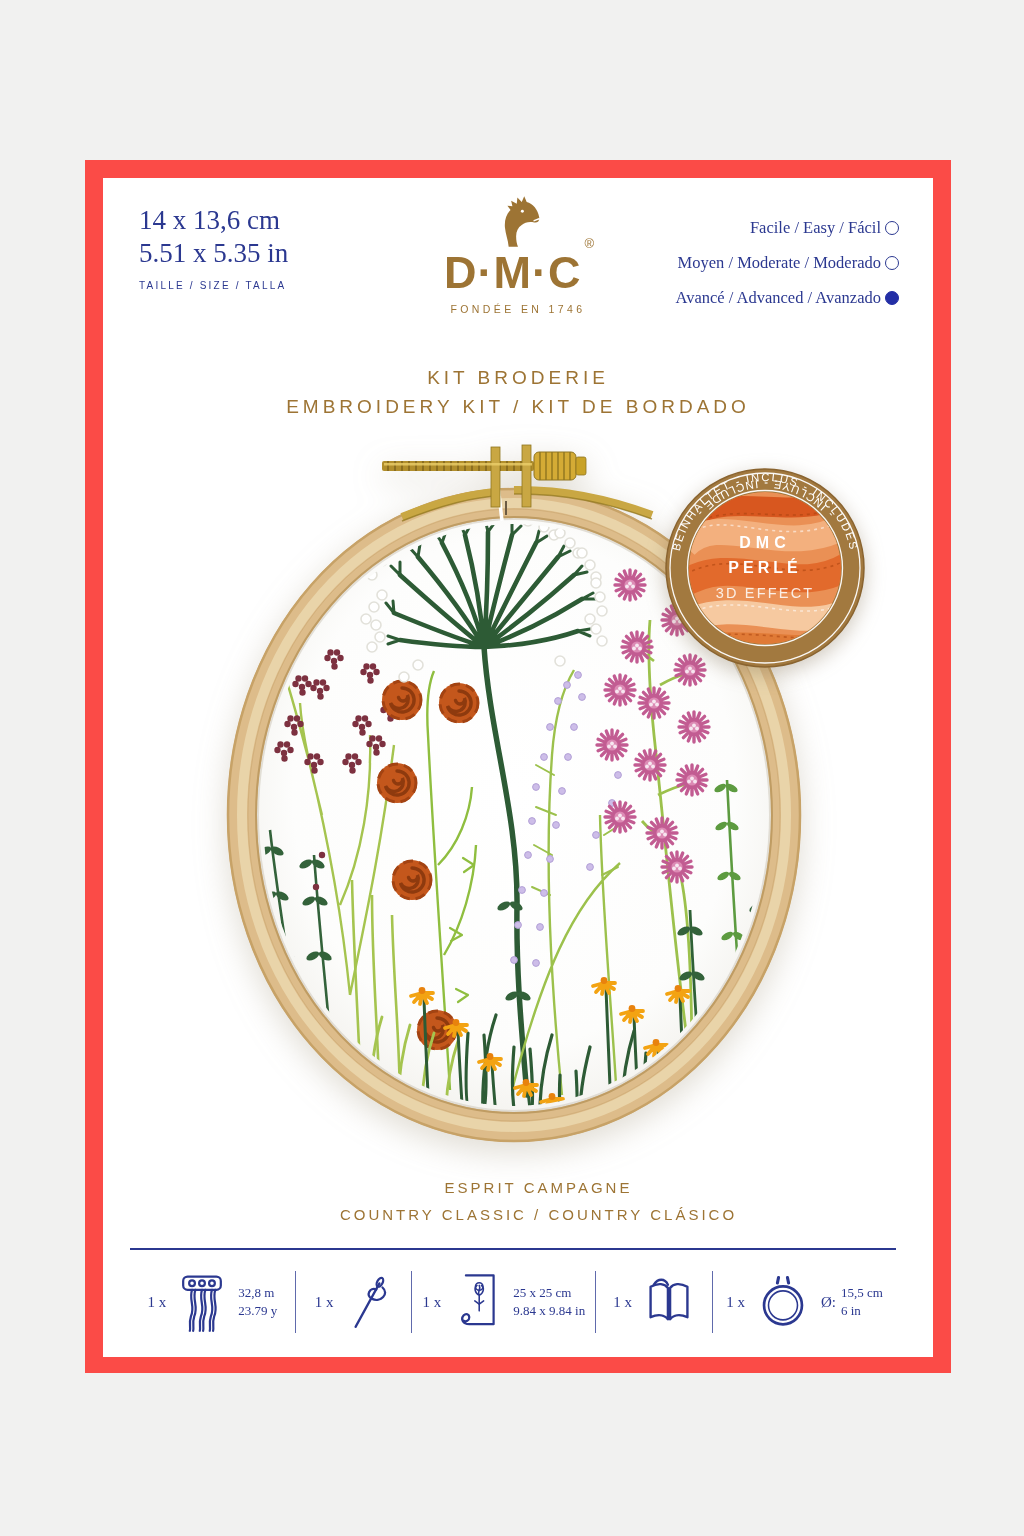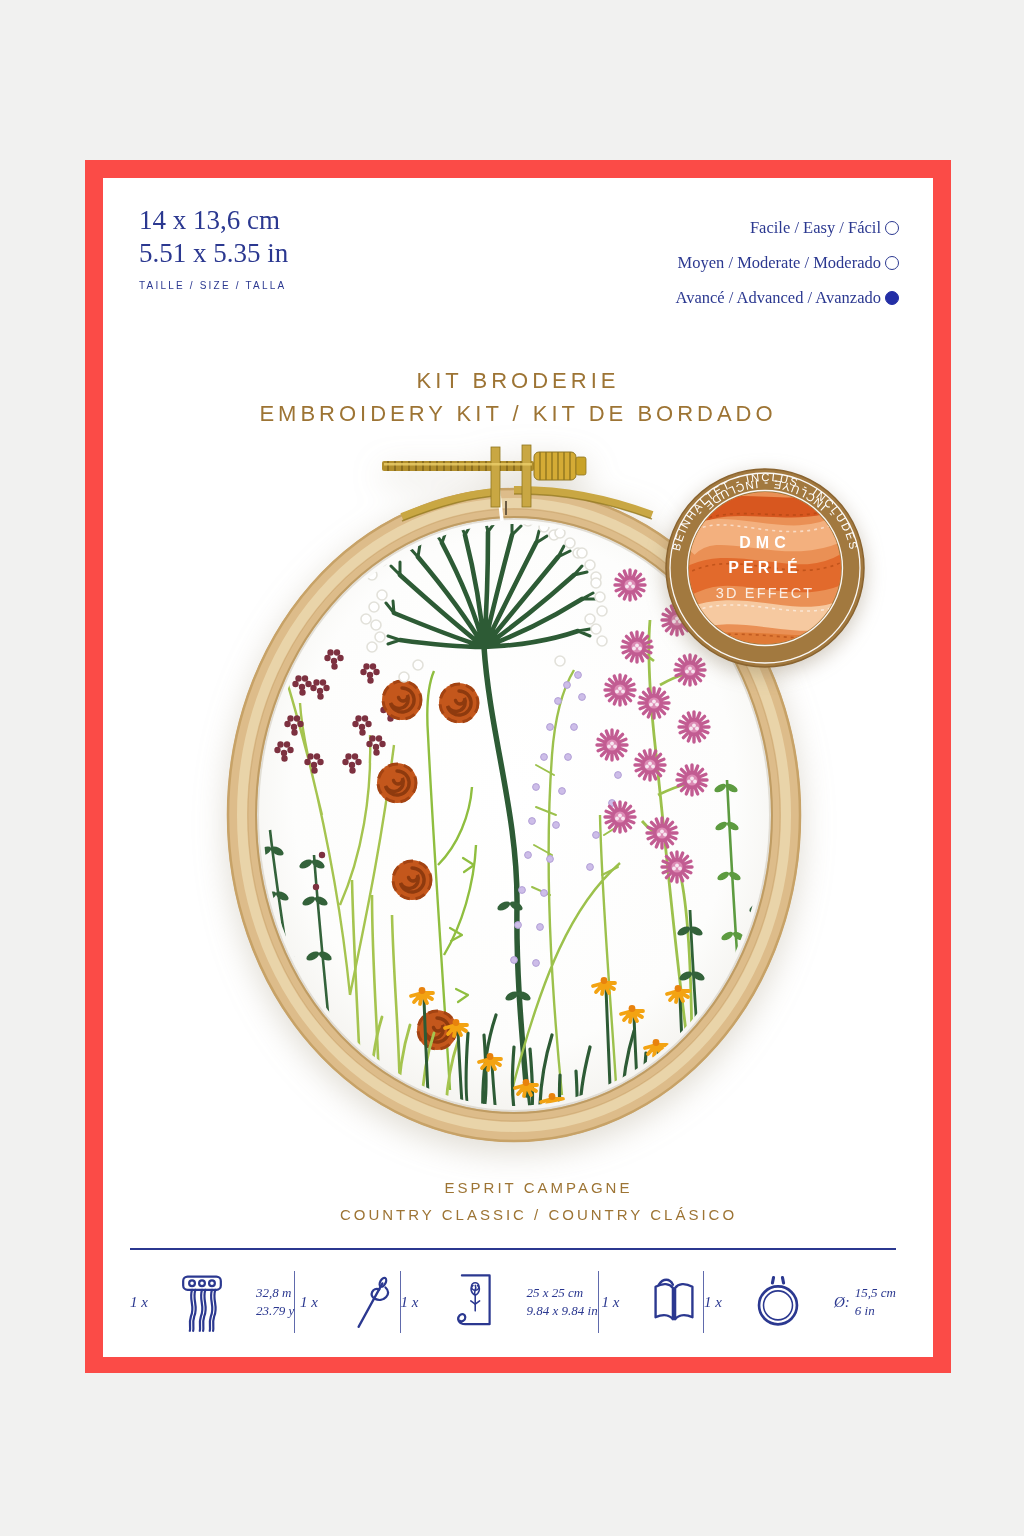--- a/index.html
+++ b/index.html
@@ -20,53 +20,63 @@
   .logo-name{font-family:"Liberation Sans",sans-serif;font-weight:bold;font-size:45px;letter-spacing:1px;line-height:1;margin-top:2px;}
   .logo-name sup{font-size:13px;position:relative;top:-24px;left:3px;font-weight:normal;}
   .logo-tag{font-family:"Liberation Sans",sans-serif;font-size:10.5px;letter-spacing:3.4px;margin-top:8px;}
 
   .difficulty{position:absolute;right:34px;top:40px;color:#2b3890;font-size:16.5px;}
   .lvl{display:flex;justify-content:flex-end;align-items:center;gap:4px;margin-bottom:15px;white-space:nowrap;}
   .dot{width:14px;height:14px;border:1.6px solid #2b3890;border-radius:50%;box-sizing:border-box;flex:0 0 auto;}
   .dot.filled{background:#232ea5;border-color:#232ea5;}
 
   .kit-title{position:absolute;left:0;right:0;top:186px;text-align:center;color:#9d7434;
-    font-family:"Liberation Sans",sans-serif;font-size:22px;letter-spacing:4px;line-height:1.5;}
+    font-family:"Liberation Sans",sans-serif;font-size:19px;letter-spacing:4px;line-height:1.5;}
 
   .hoop-wrap{position:absolute;left:119px;top:257px;width:580px;height:710px;
     filter:drop-shadow(0 10px 16px rgba(140,125,95,.28));}
   .badge{position:absolute;left:562px;top:290px;width:200px;height:200px;
     filter:drop-shadow(0 6px 10px rgba(120,100,70,.35));}
 
   .product-title{position:absolute;left:0;right:0;top:996px;text-align:center;color:#9d7434;
     font-family:"Liberation Sans",sans-serif;font-size:15px;letter-spacing:3px;line-height:1.8;padding-left:41px;}
 
   .rule{position:absolute;left:27px;top:1070px;width:766px;height:2px;background:#2b3890;}
 
   .contents{position:absolute;left:27px;top:1080px;width:766px;height:88px;display:flex;align-items:center;color:#2b3890;}
-  .citem{display:flex;align-items:center;justify-content:center;gap:29px;font-style:italic;}
+  .citem{display:flex;align-items:center;justify-content:center;gap:11px;}
   .c1{flex:1.35;}.c2{flex:.95;}.c3{flex:1.5;}.c4{flex:.95;}.c5{flex:1.5;}
   .qty{font-size:15px;white-space:nowrap;}
   .clines{font-size:13px;line-height:1.35;white-space:nowrap;}
   .dia-wrap{display:flex;align-items:center;gap:5px;font-size:15px;}
   .vdiv{width:1px;height:62px;background:#2b3890;opacity:.75;flex:0 0 auto;}
   .cicon{flex:0 0 auto;}
 </style>
 </head>
 <body>
 
 <div class="frame">
   <div class="inner">
 
     <div class="size-block">
       <div class="dim">14 x 13,6 cm</div>
       <div class="dim">5.51 x 5.35 in</div>
       <div class="cap">TAILLE / SIZE / TALLA</div>
     </div>
 
+    <div class="logo">
+      <svg width="64" height="56" viewBox="0 0 100 90">
+        <path d="M35,88 C34,76 30,68 29,57 C28,46 31,36 38,29 L33,22 41,23 39,14 48,19 49,9 56,16 60,7 64,16
+                 C74,19 82,28 84,40 C85,46 82,50 76,49 C68,47 61,49 56,53 C50,57 47,63 47,71 C47,78 48,83 50,88 Z" fill="#9d7434"></path>
+        <circle cx="57" cy="31" r="2.4" fill="#ffffff"></circle>
+        <path d="M84,43 l-8,3" stroke="#ffffff" stroke-width="2.4" stroke-linecap="round"></path>
+      </svg>
+      <div class="logo-name"><span>D·M·C</span><sup>®</sup></div>
+      <div class="logo-tag">FONDÉE EN 1746</div>
+    </div>
 
     <div class="difficulty">
       <div class="lvl">
         <span>Facile / Easy / Fácil</span>
         <span class="dot"></span>
       </div>
       <div class="lvl">
         <span>Moyen / Moderate / Moderado</span>
         <span class="dot"></span>
       </div>

